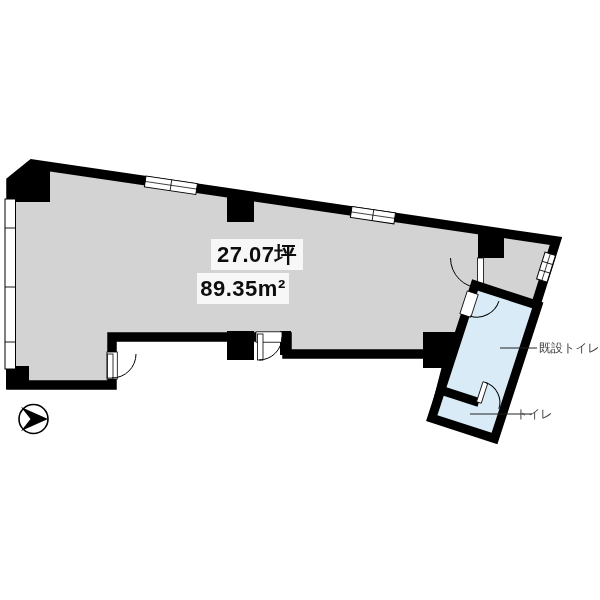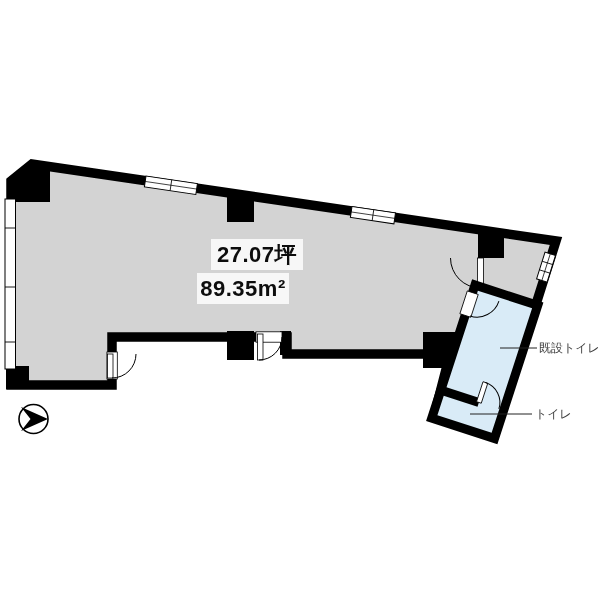--- a/index.html
+++ b/index.html
@@ -5,21 +5,21 @@
   html,body{margin:0;padding:0;background:#ffffff;}
   body{width:600px;height:600px;font-family:"Liberation Sans","DejaVu Sans",sans-serif;}
   .stage{position:relative;width:600px;height:600px;background:#fff;overflow:hidden;}
   .stage svg{position:absolute;left:0;top:0;}
   .area-box{position:absolute;background:#f7f7f7;display:flex;align-items:center;justify-content:center;
             font-weight:bold;color:#0d0d0d;letter-spacing:.5px;}
   #box-tsubo{left:211px;top:239px;width:92px;height:31px;font-size:22px;}
   #box-sqm{left:197px;top:273px;width:92px;height:31px;font-size:22px;}
   .room-label{position:absolute;font-size:12px;color:#404040;white-space:nowrap;line-height:14px;}
   #lbl-existing-toilet{left:539px;top:341px;}
-  #lbl-toilet{left:535px;top:407px;}
+  #lbl-toilet{left:516px;top:407px;}
 </style>
 </head>
 <body>
 
 <div class="stage">
 
   <svg width="600" height="600" viewBox="0 0 600 600">
 
     <path d="M11,181 L32,164 L556,241 L494,437 L434,416 L450,354 L287,354 L287,337 L112,337 L112,385 L11,385 Z" fill="#d3d3d3" stroke="#000" stroke-width="9.5" stroke-linejoin="miter"></path>
 

